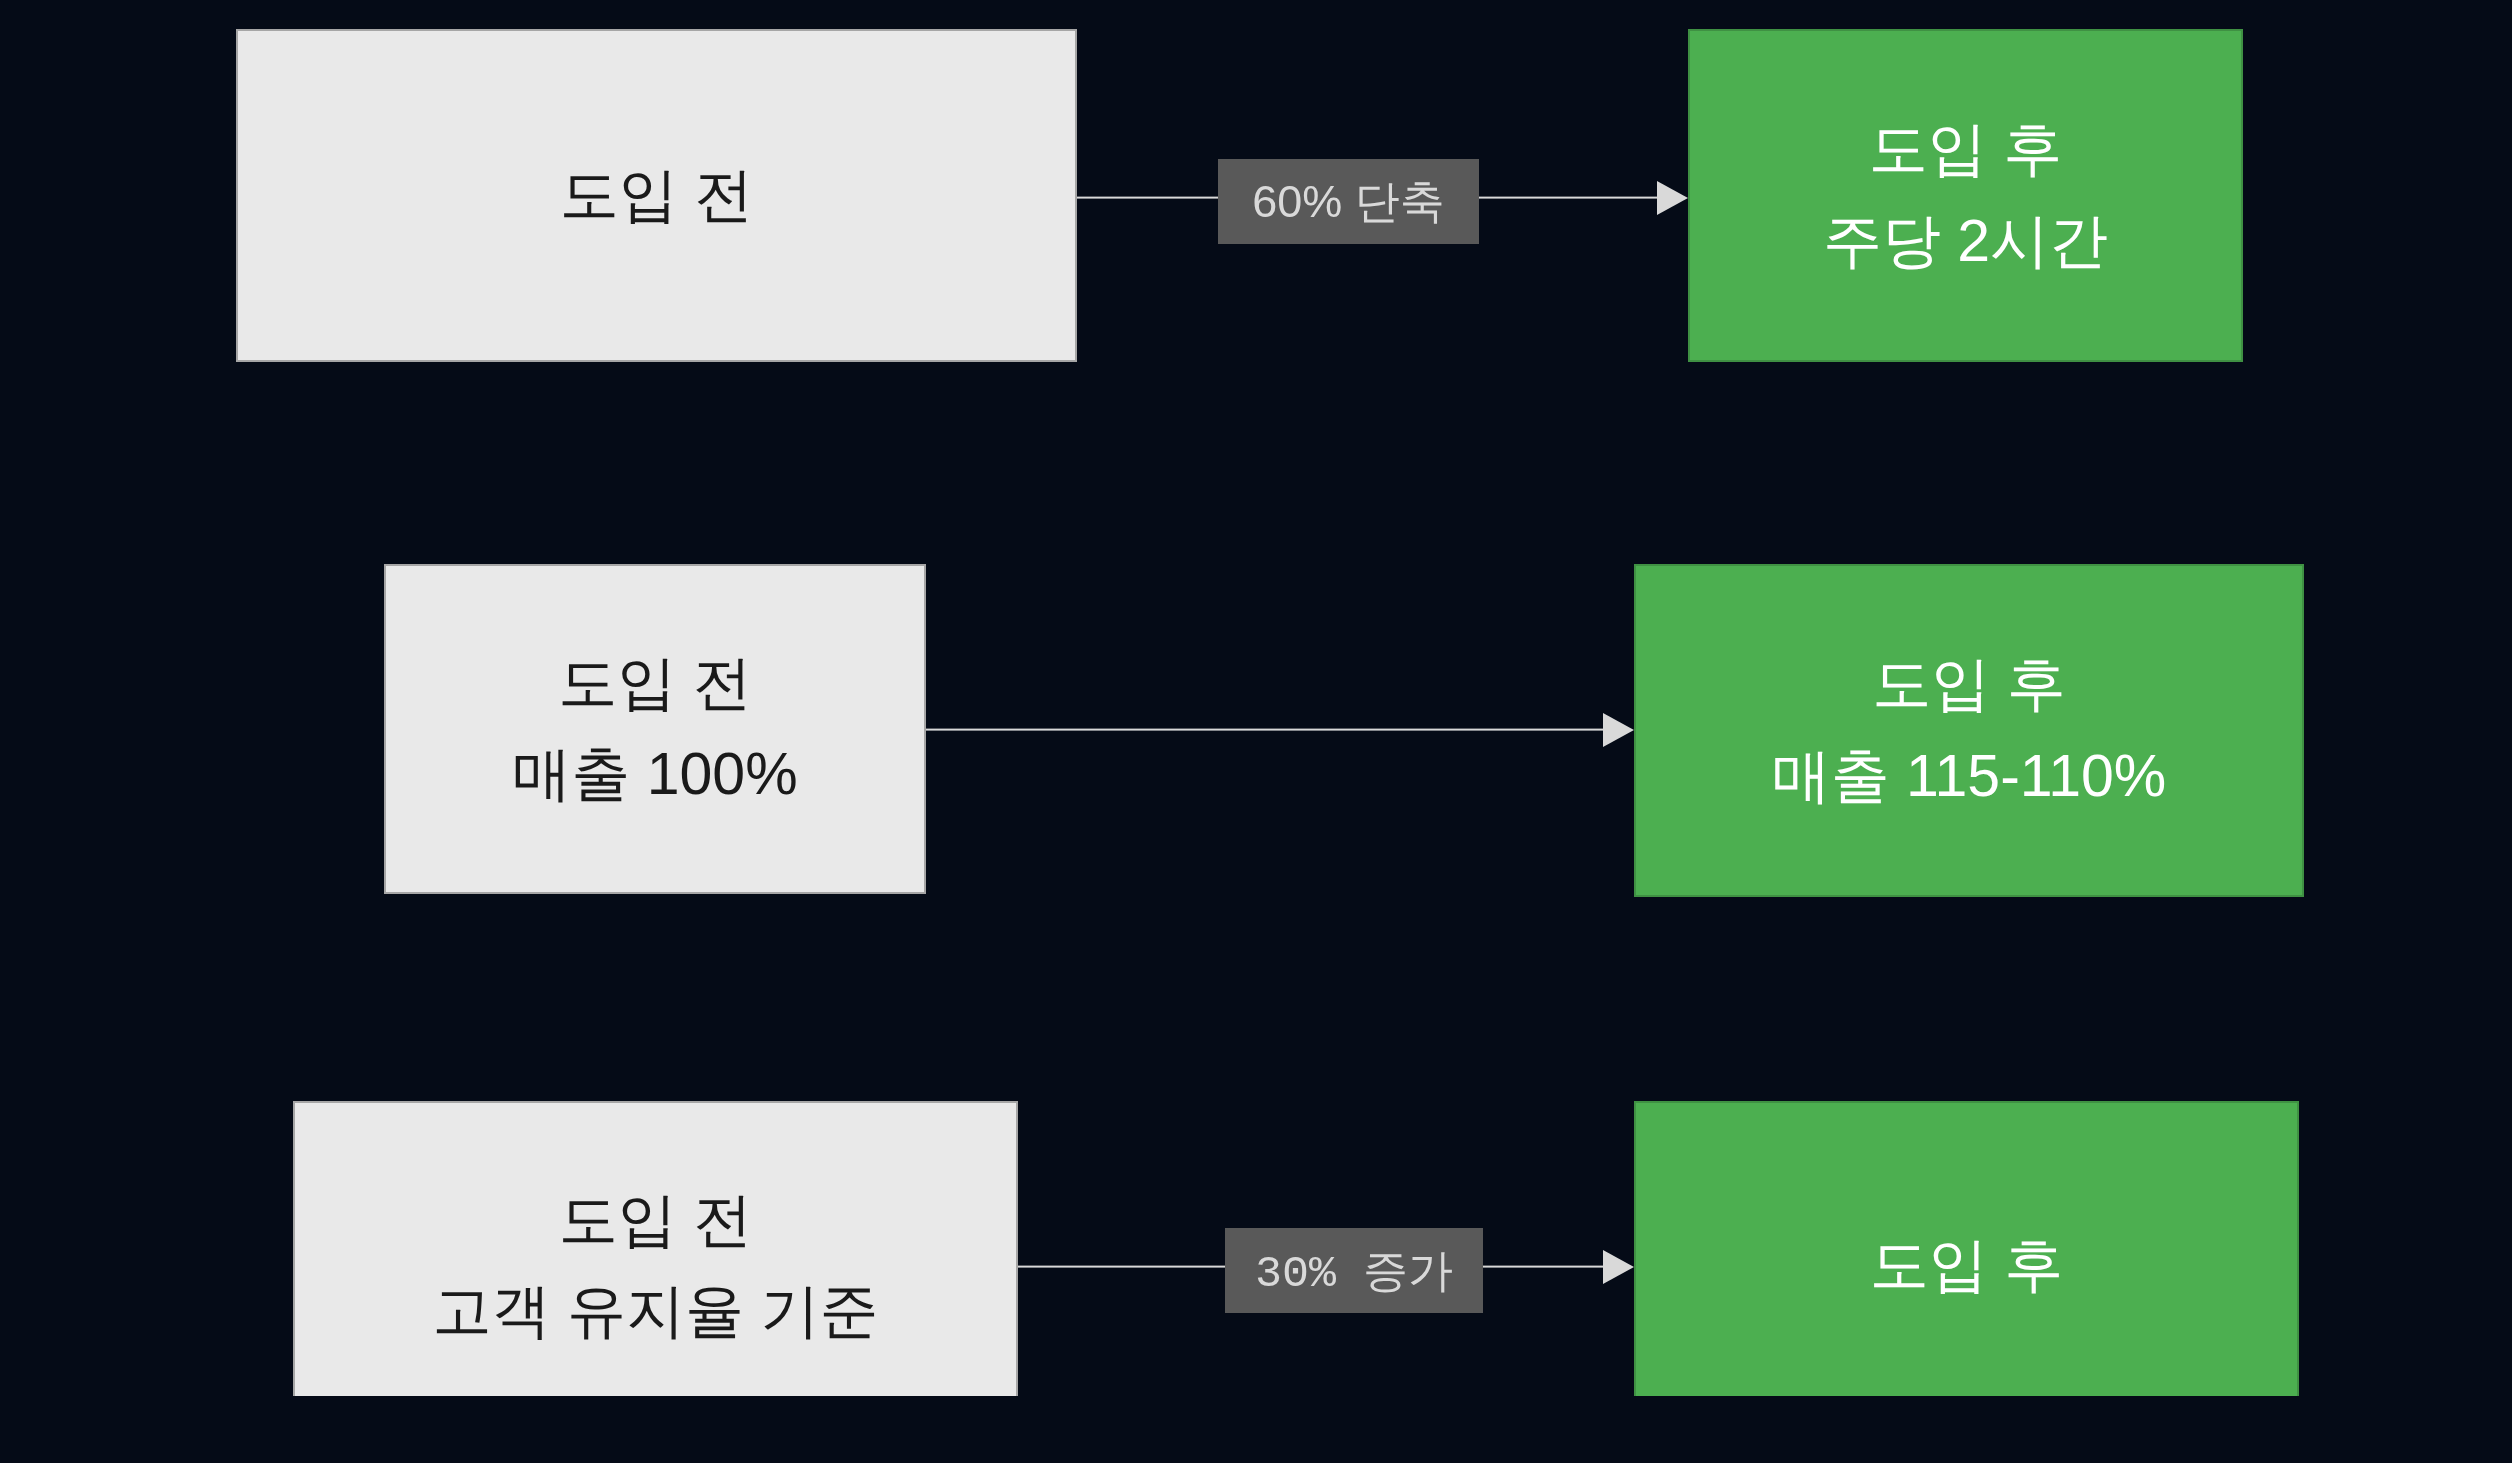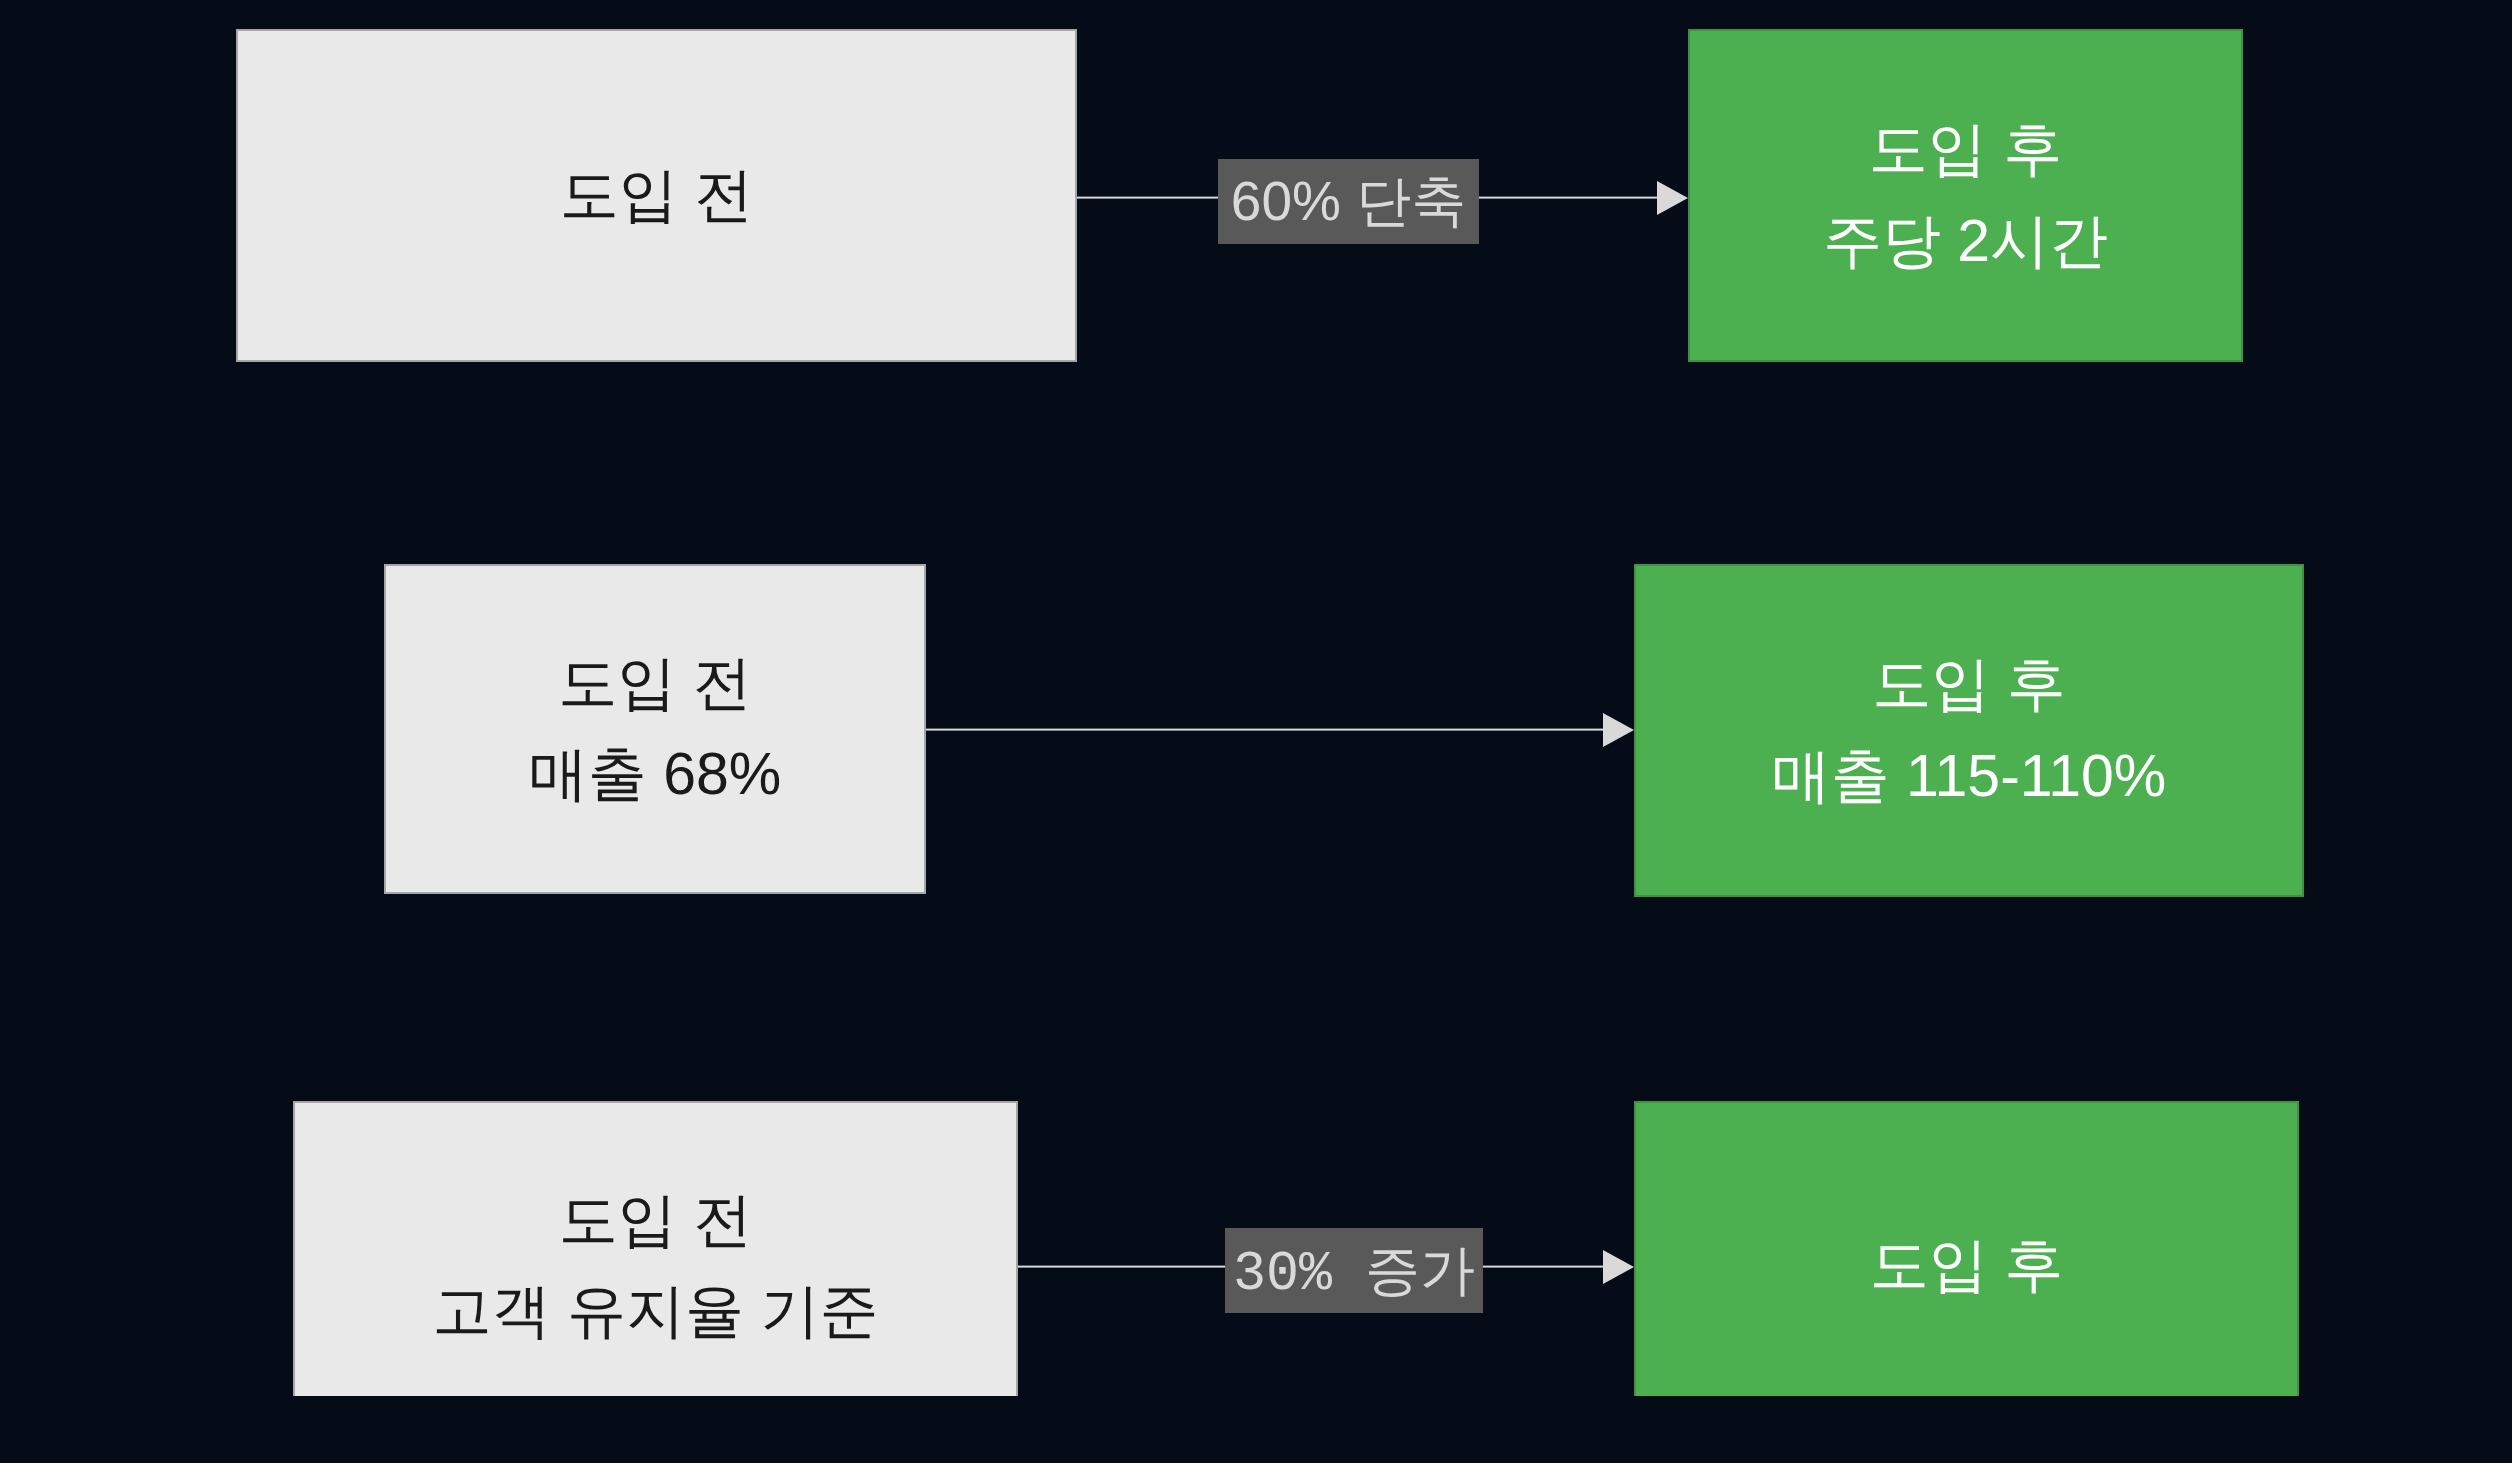--- a/index.html
+++ b/index.html
@@ -65,21 +65,21 @@
     transform: translateY(-50%);
     width: 0; height: 0;
     border-left: 31px solid var(--arrow-color);
     border-top: 17.5px solid transparent;
     border-bottom: 17.5px solid transparent;
   }
   .arrow-label {
     position: absolute;
     background: var(--label-bg);
     color: var(--label-text);
-    font-size: 55px;
+    font-size: 45px;
     display: flex;
     align-items: center;
     justify-content: center;
     text-align: center;
     padding: 0 24px;
     white-space: nowrap;
     z-index: 2;
   }
 
   
@@ -113,21 +113,21 @@
     <div class="head"></div>
   </div>
   <div class="arrow-label r1-label">60% 단축</div>
   <div class="box after r1-after">
     <div>도입 후</div>
     <div>주당 2시간</div>
   </div>
 
   <div class="box before r2-before">
     <div>도입 전</div>
-    <div>매출 68%</div>
+    <div>매출 100%</div>
   </div>
   <div class="arrow r2-arrow">
     <div class="shaft"></div>
     <div class="head"></div>
   </div>
   <div class="box after r2-after">
     <div>도입 후</div>
     <div>매출 115-110%</div>
   </div>
 

